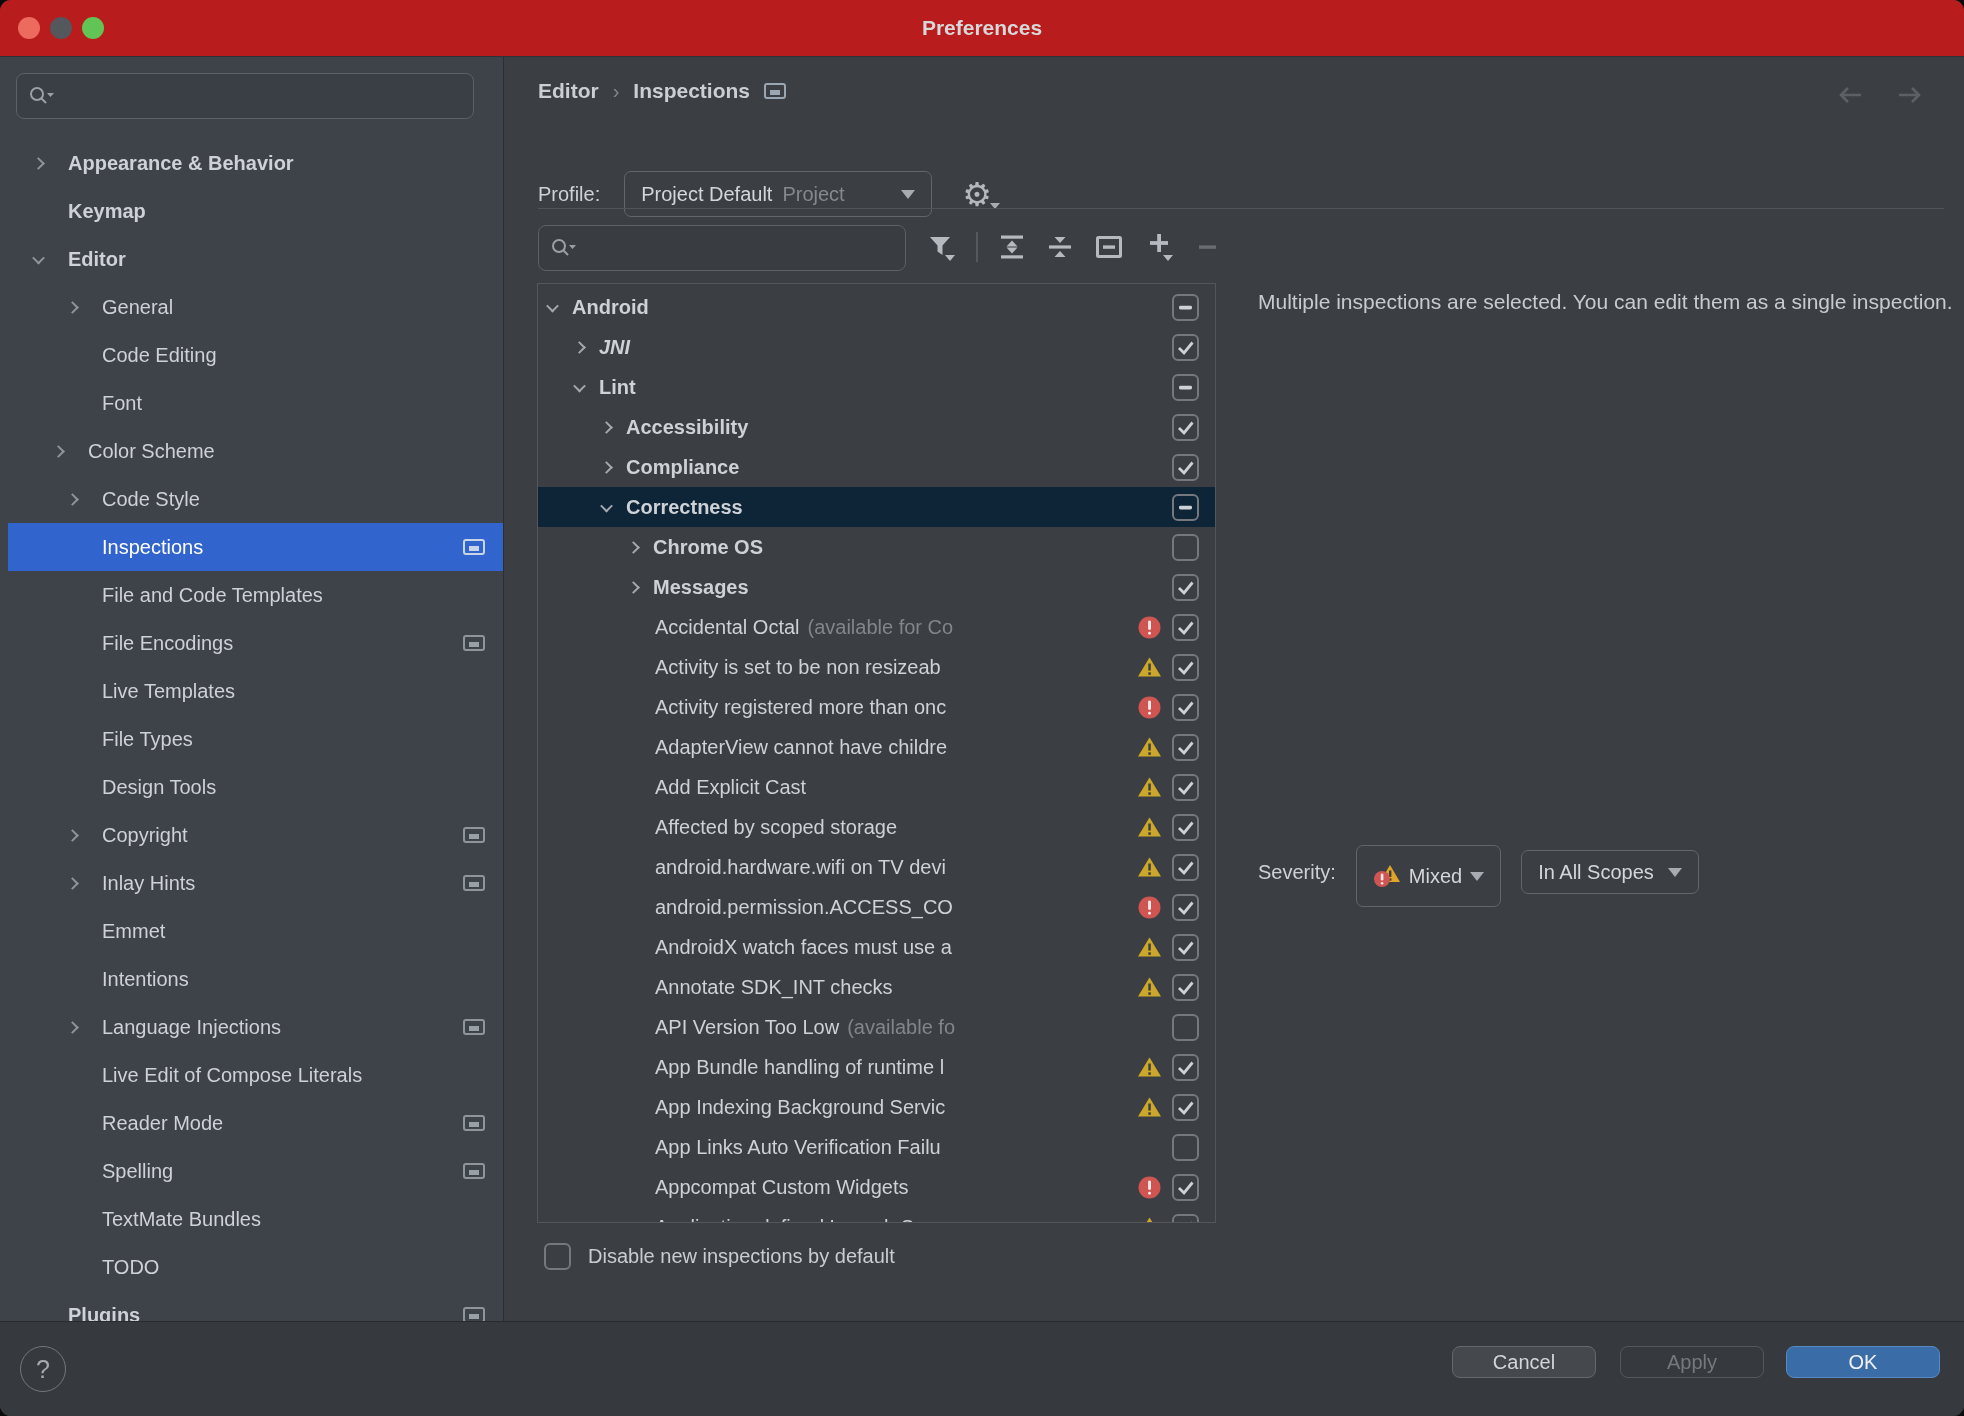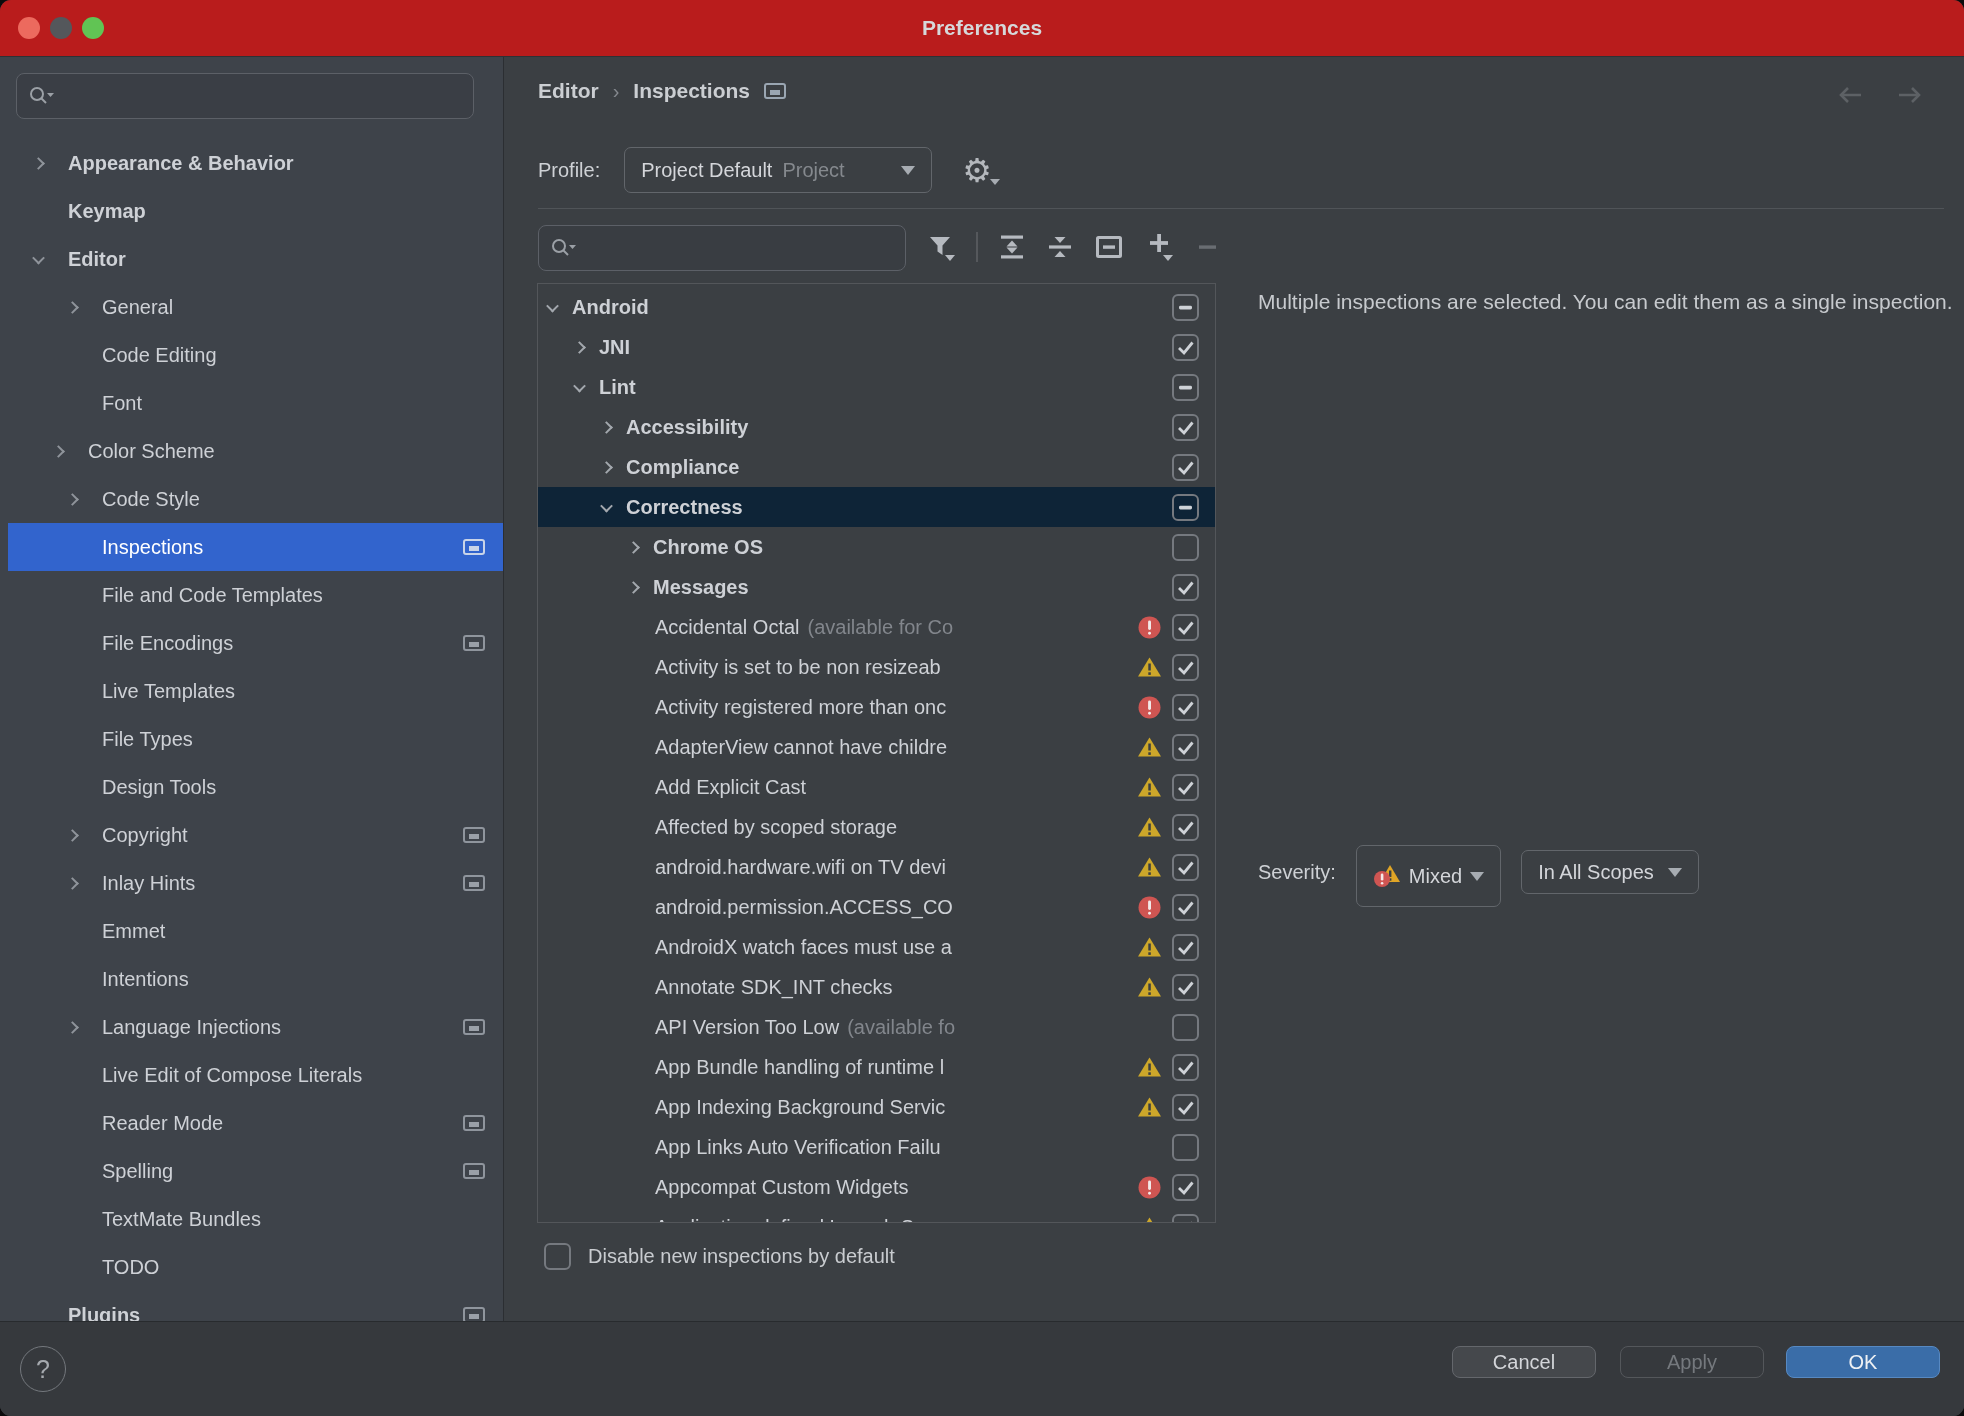--- a/index.html
+++ b/index.html
@@ -43,21 +43,21 @@
   .btn.ok{right:24px;width:154px;background:#3a6da8;border:1px solid #5789c2;color:#eef1f4;}
 
   
   .main{position:absolute;left:504px;top:57px;right:0;bottom:94px;background:#3b3f43;}
   .crumbs{position:absolute;top:22px;left:34px;display:flex;align-items:center;gap:14px;font-size:21px;font-weight:700;color:#cbced2;}
   .crumb-sep{color:#85898f;font-weight:400;font-size:20px;}
   .crumbs .screenic{position:static;border-color:#9aa6b2;}
   .crumbs .screenic i{background:#9aa6b2;}
   .nav-arrows{position:absolute;top:28px;right:40px;display:flex;gap:32px;}
 
-  .profile-row{position:absolute;top:90px;left:34px;display:flex;align-items:center;}
+  .profile-row{position:absolute;top:114px;left:34px;display:flex;align-items:center;}
   .flabel{font-size:20px;color:#ced1d5;}
   .dropdown{height:46px;border:1.5px solid #62666b;border-radius:7px;display:flex;align-items:center;padding:0 16px;box-sizing:border-box;color:#d4d6da;font-size:20px;gap:10px;}
   .caret{width:0;height:0;border-left:7px solid transparent;border-right:7px solid transparent;border-top:9px solid #a7acb2;flex:none;}
   .secondary{color:#85898e;}
   .gearwrap{margin-left:30px;display:flex;align-items:flex-end;}
   .gear{font-family:"DejaVu Sans",sans-serif;font-size:33px;color:#b4b8bd;line-height:1;}
   .mini-caret{width:0;height:0;border-left:5px solid transparent;border-right:5px solid transparent;border-top:6px solid #a7acb2;margin-left:-2px;margin-bottom:2px;}
 
   .hr{position:absolute;top:151px;left:34px;right:20px;height:1px;background:#505458;}
 
@@ -323,21 +323,21 @@
         <div class="tree-row" style="padding-left: 34px;">
           <span class="chev d" style="left: 10px;"></span>
           <span class="lblwrap"><span class="bold">Android</span></span>
           <span class="iconslot"></span>
           <span class="cb">
             <svg width="23" height="23">
               <rect x="5" y="9.8" width="13" height="3.6" rx="1.4" fill="#ced2d7"></rect>
             </svg>
           </span>
         </div>
-        <div class="tree-row" style="padding-left: 61px;">
+        <div class="tree-row" style="padding-left: 61px; font-style: italic;">
           <span class="chev r" style="left: 37px;"></span>
           <span class="lblwrap"><span class="bold">JNI</span></span>
           <span class="iconslot"></span>
           <span class="cb">
             <svg width="23" height="23">
               <path d="M5 12 l5 5 l8.5 -10.5" stroke="#ced2d7" stroke-width="2.8" fill="none"></path>
             </svg>
           </span>
         </div>
         <div class="tree-row" style="padding-left: 61px;">

